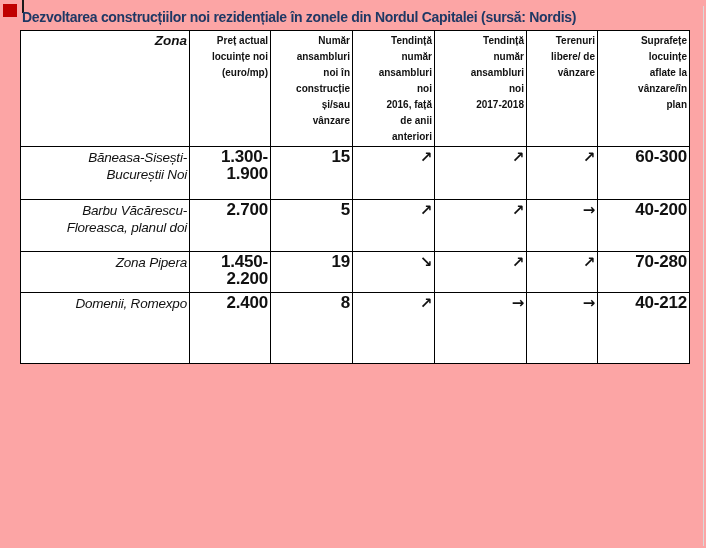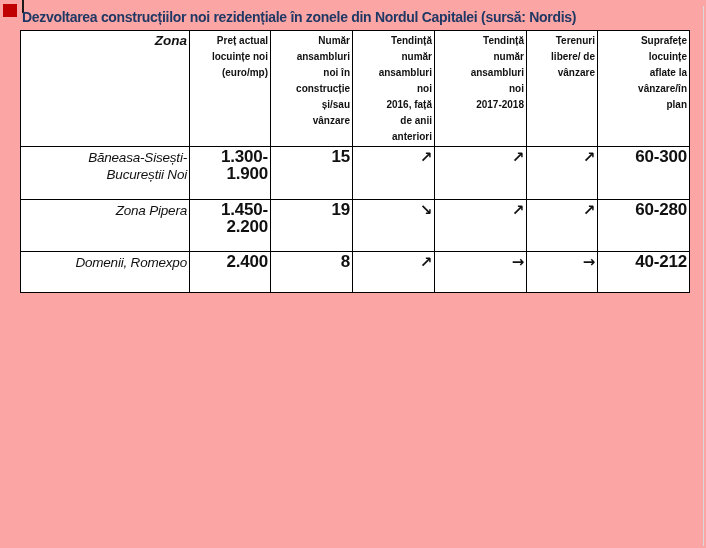--- a/index.html
+++ b/index.html
@@ -94,28 +94,38 @@
 Bucureștii Noi</td>
         <td>1.300-
 1.900</td>
         <td>15</td>
         <td class="arrow">↗</td>
         <td class="arrow">↗</td>
         <td class="arrow">↗</td>
         <td>60-300</td>
       </tr>
       <tr>
+        <td class="zona">Barbu Văcărescu-
+Floreasca, planul doi</td>
+        <td>2.700</td>
+        <td>5</td>
+        <td class="arrow">↗</td>
+        <td class="arrow">↗</td>
+        <td class="arrow">→</td>
+        <td>40-200</td>
+      </tr>
+      <tr>
         <td class="zona">Zona Pipera</td>
         <td>1.450-
 2.200</td>
         <td>19</td>
         <td class="arrow">↘</td>
         <td class="arrow">↗</td>
         <td class="arrow">↗</td>
-        <td>60-280</td>
+        <td>70-280</td>
       </tr>
       <tr>
         <td class="zona">Domenii, Romexpo</td>
         <td>2.400</td>
         <td>8</td>
         <td class="arrow">↗</td>
         <td class="arrow">→</td>
         <td class="arrow">→</td>
         <td>40-212</td>
       </tr>

